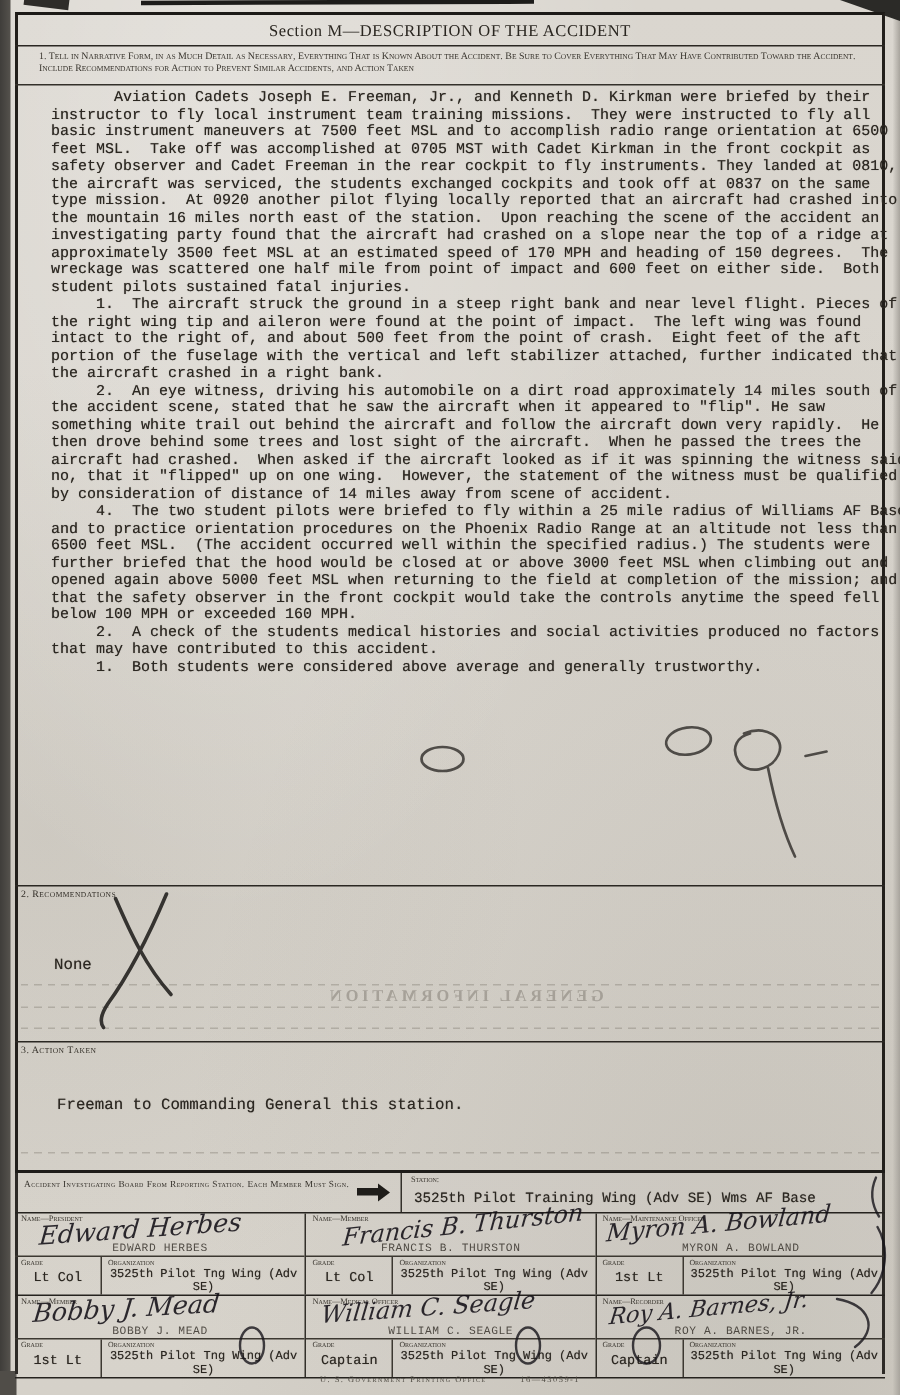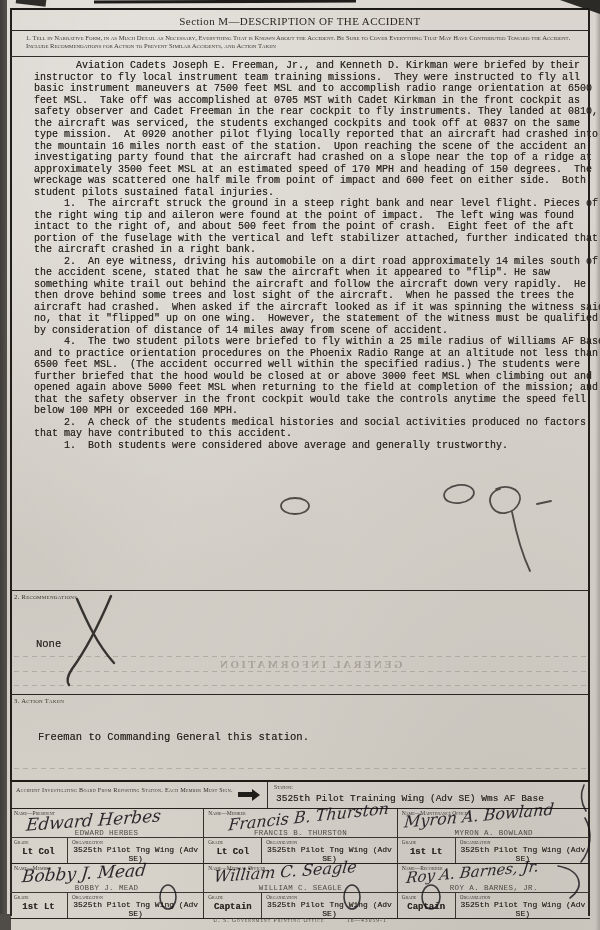--- a/index.html
+++ b/index.html
@@ -68,21 +68,21 @@
   .sig-a{left:16px;top:1px;font-size:17px;transform:rotate(-4deg) skewX(-9deg);}
   .sig-b{left:24px;top:-2px;font-size:16px;transform:rotate(-6deg) skewX(-11deg);}
   .sig-c{left:6px;top:-3px;font-size:16px;transform:rotate(-5deg) skewX(-10deg);}
   .sig-d{left:12px;top:-1px;font-size:17px;transform:rotate(-3deg) skewX(-9deg);}
   .sig-e{left:10px;top:-2px;font-size:16px;transform:rotate(-4deg) skewX(-10deg);}
   .sig-f{left:8px;top:-1px;font-size:15px;transform:rotate(-5deg) skewX(-12deg);}
   .grade-area{display:flex;height:25px;}
   .grade-cell{position:relative;width:58px;border-right:1px solid #3c3831;box-sizing:border-box;}
   .org-cell{position:relative;flex:1;}
   .cell-label{position:absolute;left:4px;top:1px;font-size:5.2px;font-variant:small-caps;color:#3a362f;}
-  .grade-value{position:absolute;left:0;right:0;top:9px;text-align:center;font-size:9px;font-weight:bold;}
+  .grade-value{position:absolute;left:0;right:0;top:9px;text-align:center;font-size:9px;}
   .org-value{position:absolute;left:4px;right:4px;top:7px;text-align:center;font-size:8px;line-height:9px;}
 
   .print-line{position:absolute;left:0;right:0;top:917px;text-align:center;font-size:5.6px;
     letter-spacing:1px;color:#4c4840;font-variant:small-caps;}
   .print-line span{margin:0 10px;}
 
   .pen{position:absolute;left:0;top:0;width:600px;height:930px;pointer-events:none;z-index:5;}
 </style>
 </head>
 <body>

